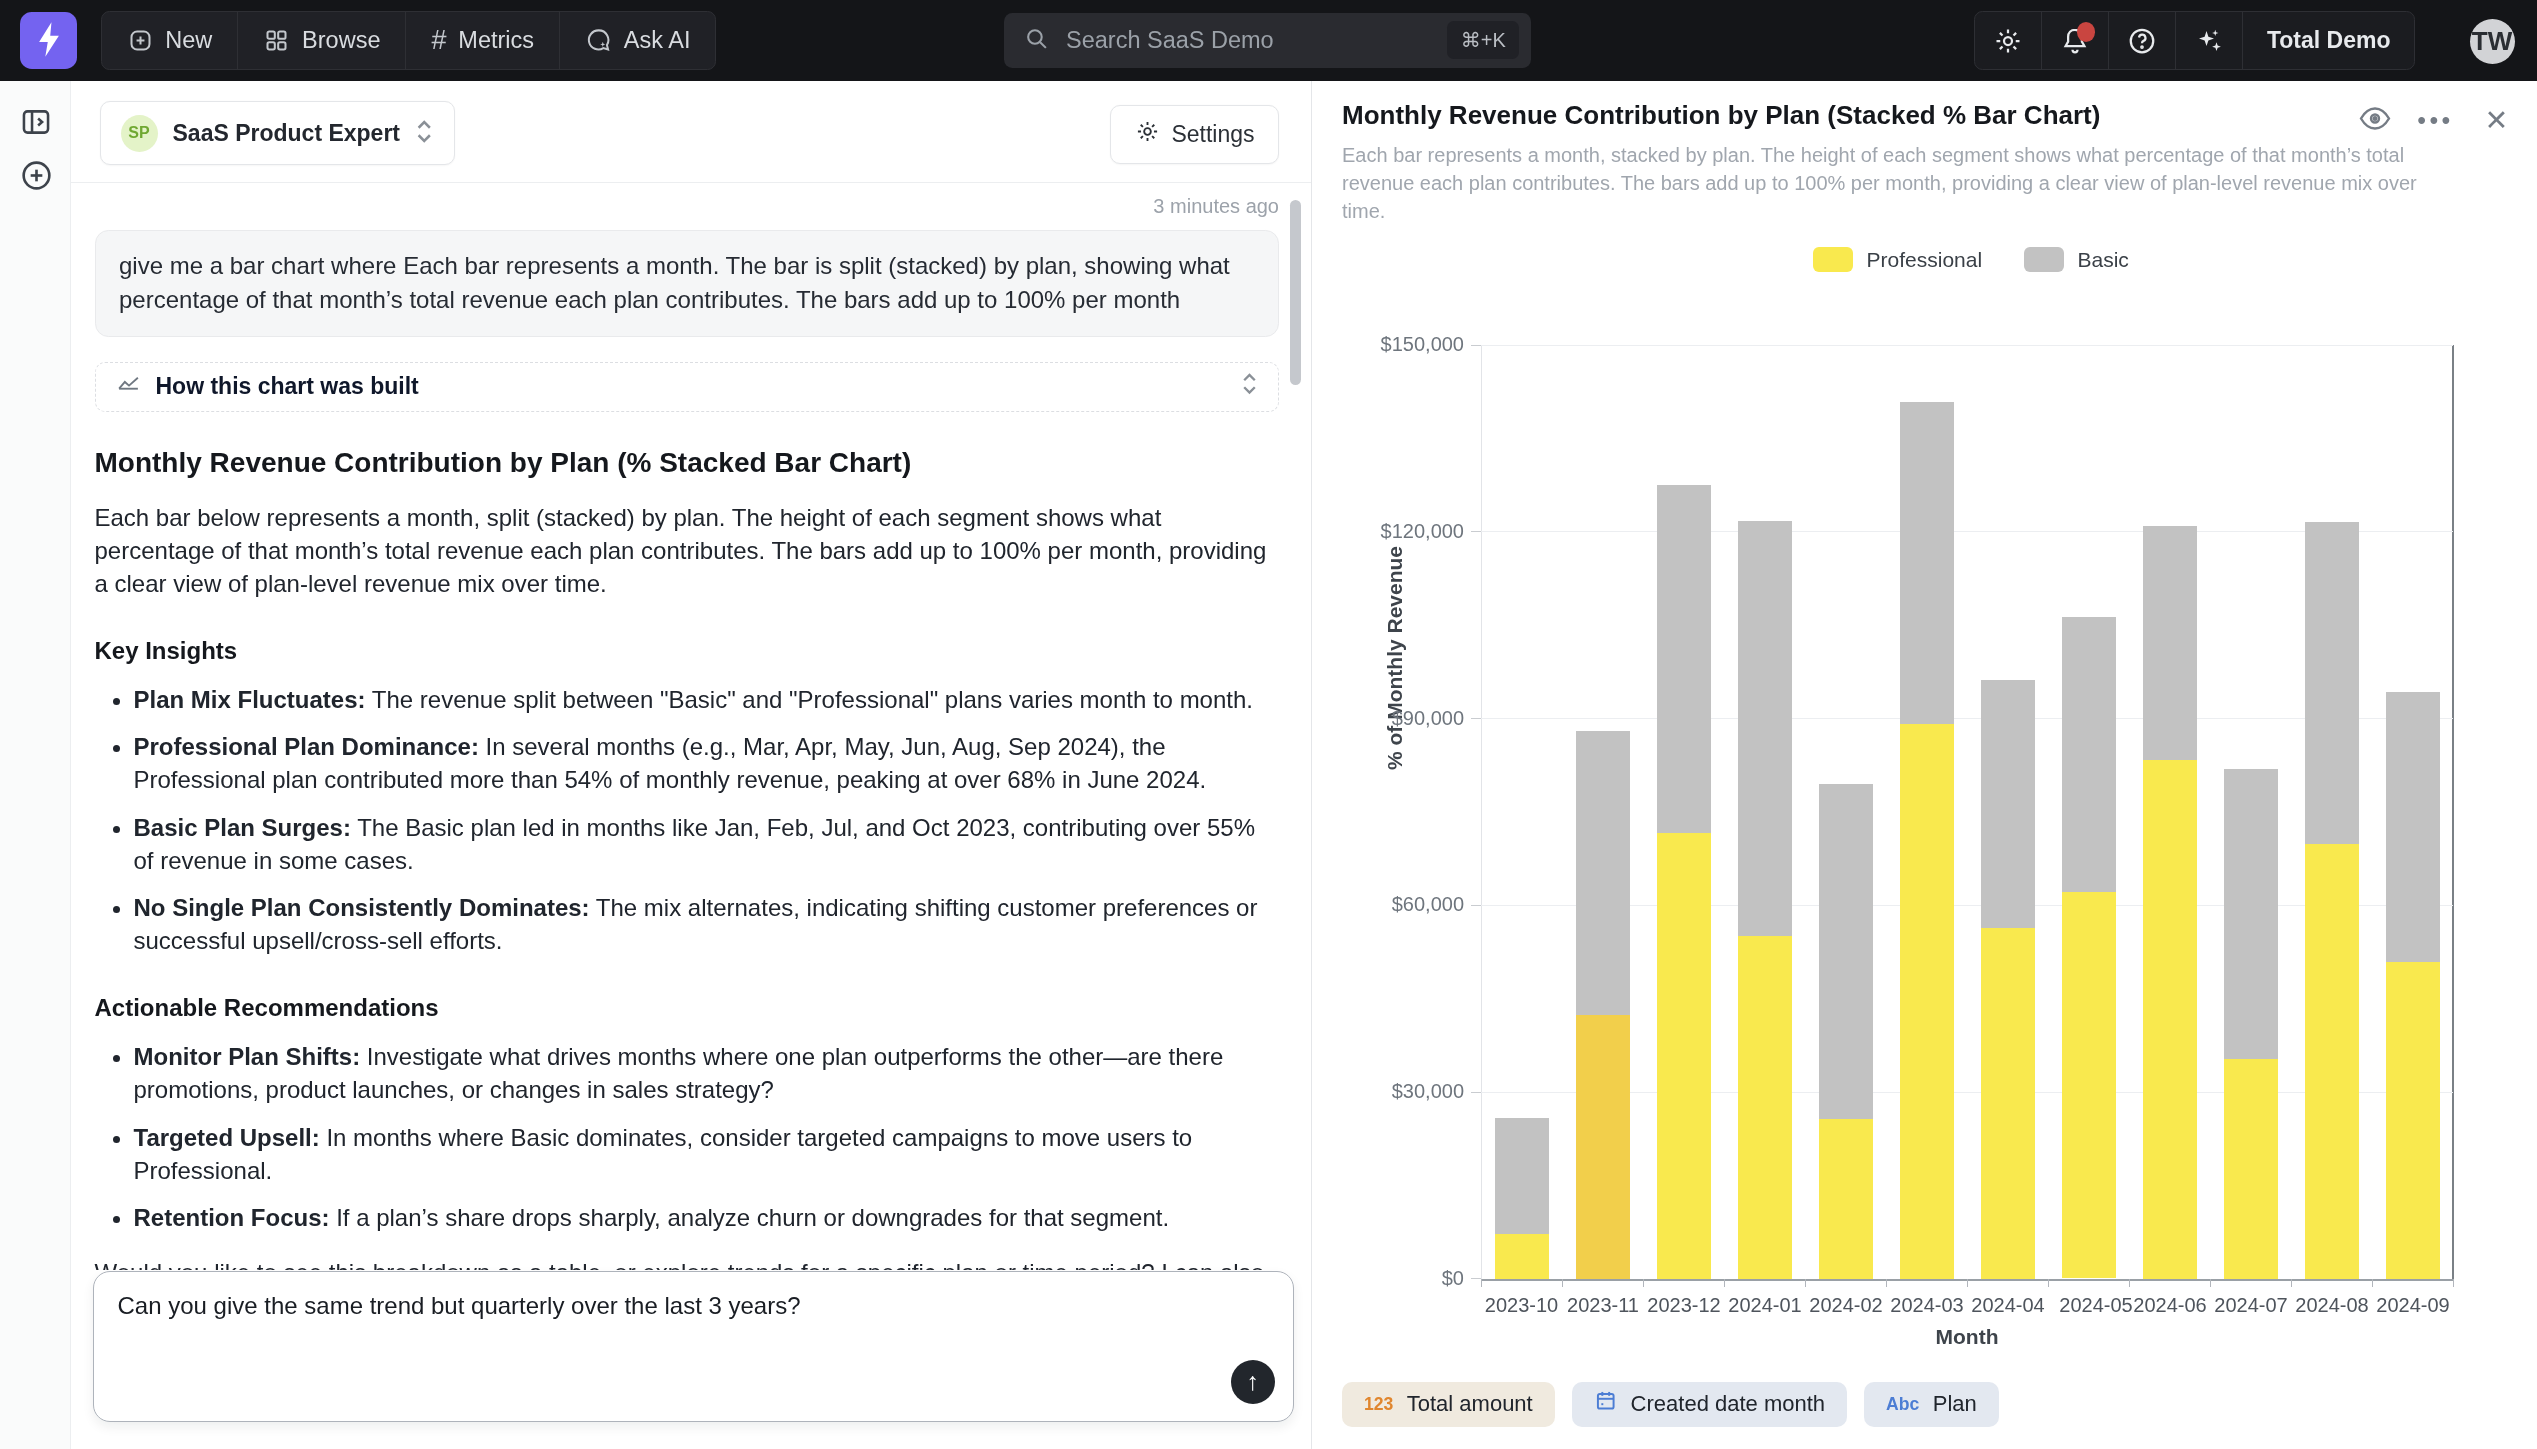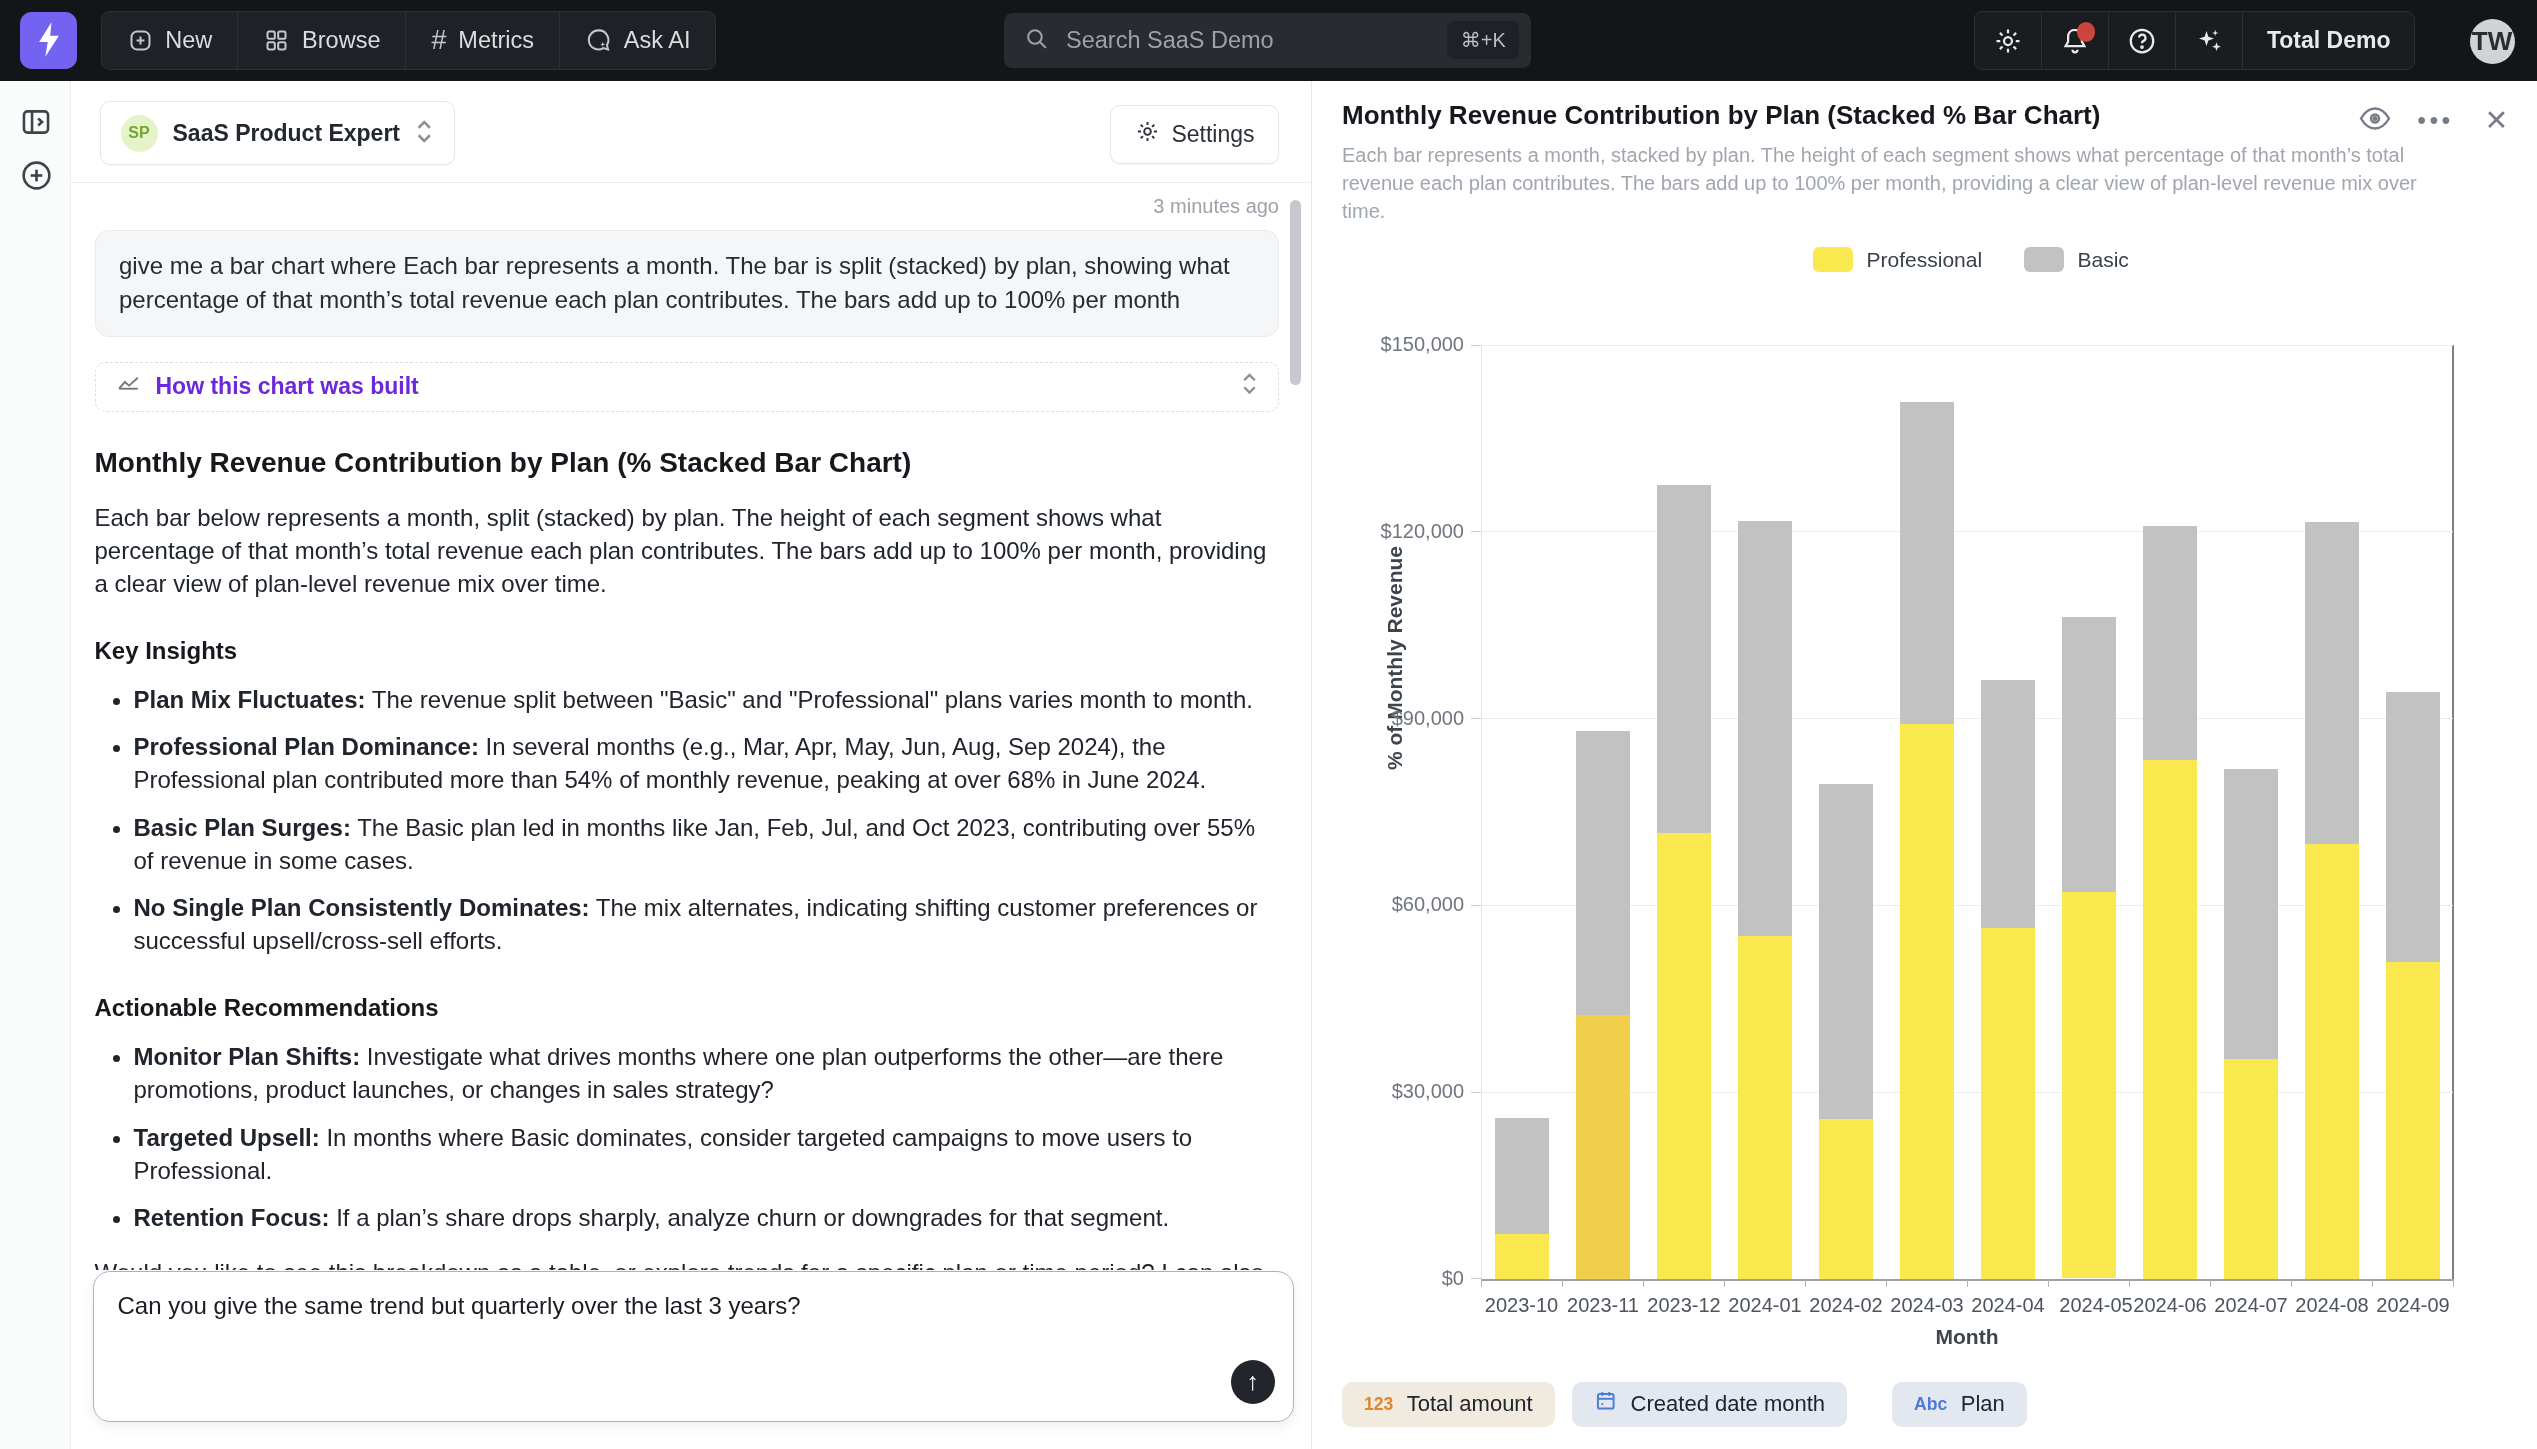--- a/index.html
+++ b/index.html
@@ -51,21 +51,21 @@
   .settings-btn { position:absolute; right:32px; top:23.5px; height:59px; background:#fff;
     border:0.8px solid #e4e6e9; border-radius:10px; box-shadow:0 0.8px 1.7px rgba(0,0,0,.04);
     display:flex; align-items:center; gap:11.8px; padding:0 23.5px; font-size:23px; font-weight:500;
     color:#2b3036; cursor:pointer; }
   .chat-body { position:absolute; left:0; top:102px; width:100%; bottom:180px; overflow:hidden;
     padding:11.8px 32px 0 23.5px; }
   .timestamp { text-align:right; color:#9ca2aa; font-size:20px; padding-right:0px; }
   .usercard { margin-top:11.8px; background:#f5f6f7; border:0.8px solid #e9eaec; border-radius:13.4px;
     padding:18.5px 23.5px; font-size:24px; line-height:34px; color:#262b33; }
   .howbuilt { margin-top:25px; height:50px; border:1.7px dashed #dcdee2; border-radius:10px;
-    display:flex; align-items:center; padding:0 20px; gap:15px; color:#6d28d9; font-size:23px;
+    display:flex; align-items:center; padding:0 20px; gap:15px; color:#0f172a; font-size:23px;
     font-weight:600; cursor:pointer; }
   .howbuilt .spacer { flex:1; }
   .md-h2 { margin-top:35px; font-size:28px; font-weight:700; color:#15181d; }
   .md-p { margin-top:22px; font-size:24px; line-height:33px; color:#20252d; }
   .md-h3 { margin-top:37px; font-size:24px; font-weight:700; color:#15181d; }
   ul.md-ul { margin-top:18.5px; padding-left:39px; }
   ul.md-ul li { font-size:24px; line-height:33px; color:#20252d; margin-bottom:14.3px; }
   ul.md-ul li b { font-weight:700; }
   .composer { position:absolute; left:22px; bottom:28.5px; width:1201px; height:151px; background:#fff;
     border:1.7px solid #aeb3bb; border-radius:17px; box-shadow:0 5px 11.8px rgba(20,24,31,.07);
@@ -446,19 +446,19 @@
       <div class="chip" style="background: rgb(227, 232, 240);">
         <span><svg width="23.5" height="23.5" viewBox="0 0 24 24" fill="none" stroke="#4c7dd4" stroke-width="2">
             <rect x="4" y="5" width="16" height="15" rx="2"></rect>
             <line x1="4" y1="10" x2="20" y2="10"></line>
             <line x1="8.5" y1="3" x2="8.5" y2="7"></line>
             <line x1="15.5" y1="3" x2="15.5" y2="7"></line>
             <line x1="8.5" y1="14.5" x2="8.5" y2="16.5"></line>
           </svg></span>
         <span>Created date month</span>
       </div>
-      <div class="chip" style="background: rgb(227, 232, 240); margin-left: 28px;">
+      <div class="chip" style="background: rgb(227, 232, 240);">
         <span class="cicon" style="color:#4c7dd4">Abc</span>
         <span>Plan</span>
       </div>
     </div>
 </div>
 
 
 </body></html>

